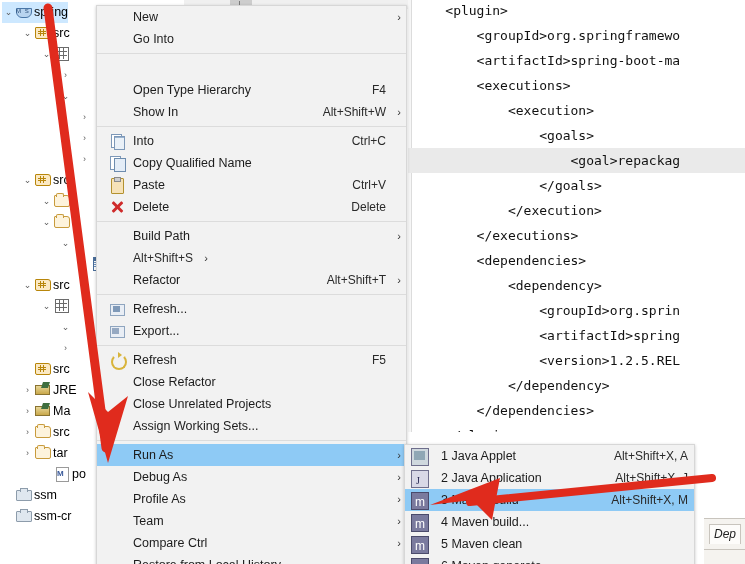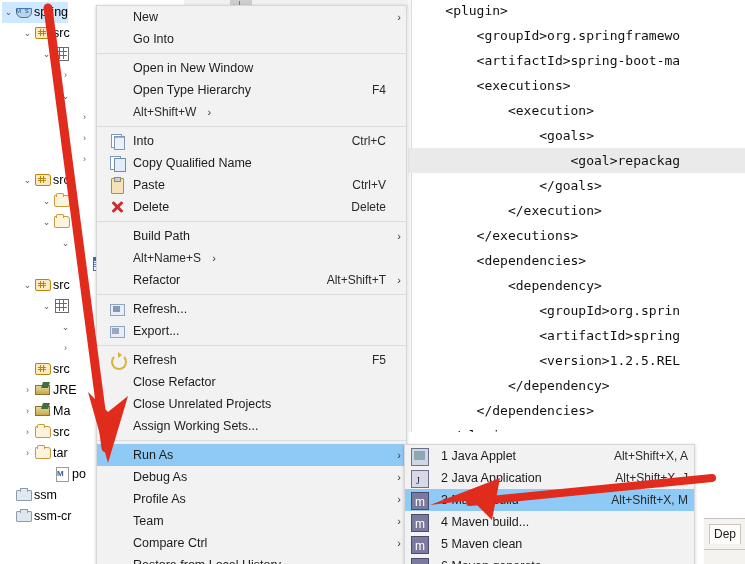--- a/index.html
+++ b/index.html
@@ -121,21 +121,21 @@
   .cm{color:#3f7f5f;}
 
   
   .bottom-tabs{
     position:absolute;left:704px;top:518px;width:41px;height:46px;
     background:#f5f3ef;border-top:1px solid #c8c4bd;
   }
   .bottom-tabs .tab{
     position:absolute;left:5px;top:5px;height:19px;line-height:19px;
     padding:0 4px;font-size:12px;color:#222;background:#fdfcfa;
-    border:1px solid #c8c4bd;border-bottom:none;
+    border:1px solid #c8c4bd;border-bottom:none;font-style:italic;
   }
   .bottom-tabs .bar{position:absolute;left:0;top:30px;width:41px;height:1px;background:#c8c4bd;}
 
   
   .menu{
     position:absolute;left:96px;top:5px;width:309px;
     background:#f2f2f2;border:1px solid #d7d7d7;
     box-shadow:0 1px 3px rgba(0,0,0,.22);
   }
   .menu .sep{height:1px;background:#dcdcdc;margin:3px 0 3px 0;}
@@ -246,32 +246,32 @@
       </div>
       <div class="mi">
         <span class="mi-ic"></span>
         <span class="mi-label">Go Into</span>
         <span class="mi-accel"></span>
         <span class="mi-arrow"></span>
       </div>
       <div class="sep"></div>
       <div class="mi">
         <span class="mi-ic"></span>
-        <span class="mi-label">Open in New Window</span>
         <span class="mi-accel"></span>
         <span class="mi-arrow"></span>
       </div>
       <div class="mi">
         <span class="mi-ic"></span>
         <span class="mi-label">Open Type Hierarchy</span>
         <span class="mi-accel">F4</span>
         <span class="mi-arrow"></span>
       </div>
       <div class="mi">
         <span class="mi-ic"></span>
+        <span class="mi-label">Show In</span>
         <span class="mi-accel">Alt+Shift+W</span>
         <span class="mi-arrow">›</span>
       </div>
       <div class="sep"></div>
       <div class="mi">
         <span class="mi-ic">
           <span class="mic mic-copy"></span>
         </span>
         <span class="mi-label">Into</span>
         <span class="mi-accel">Ctrl+C</span>
@@ -303,21 +303,21 @@
       </div>
       <div class="sep"></div>
       <div class="mi">
         <span class="mi-ic"></span>
         <span class="mi-label">Build Path</span>
         <span class="mi-accel"></span>
         <span class="mi-arrow">›</span>
       </div>
       <div class="mi">
         <span class="mi-ic"></span>
-        <span class="mi-accel">Alt+Name+S</span>
+        <span class="mi-accel">Alt+Shift+S</span>
         <span class="mi-arrow">›</span>
       </div>
       <div class="mi">
         <span class="mi-ic"></span>
         <span class="mi-label">Refactor</span>
         <span class="mi-accel">Alt+Shift+T</span>
         <span class="mi-arrow">›</span>
       </div>
       <div class="sep"></div>
       <div class="mi">

